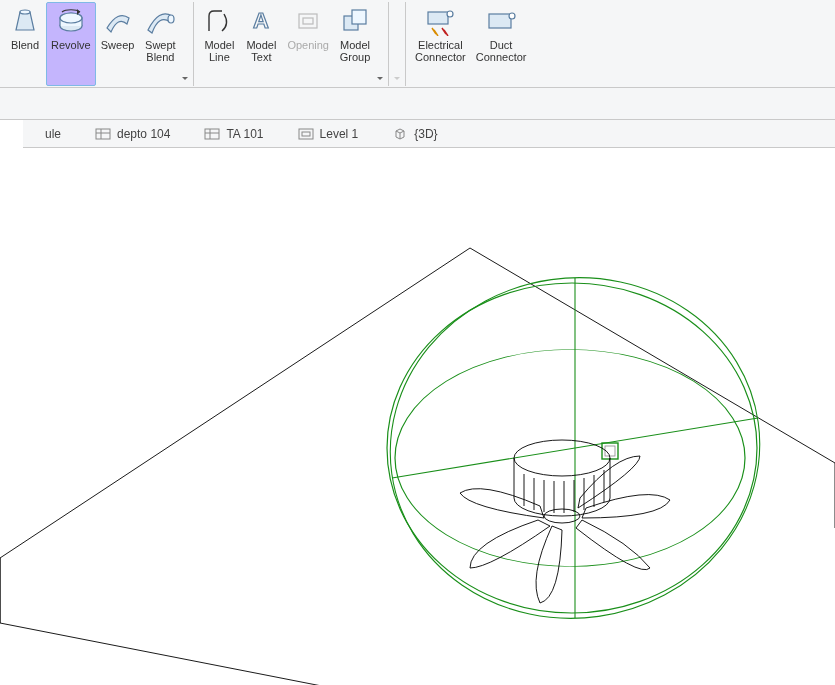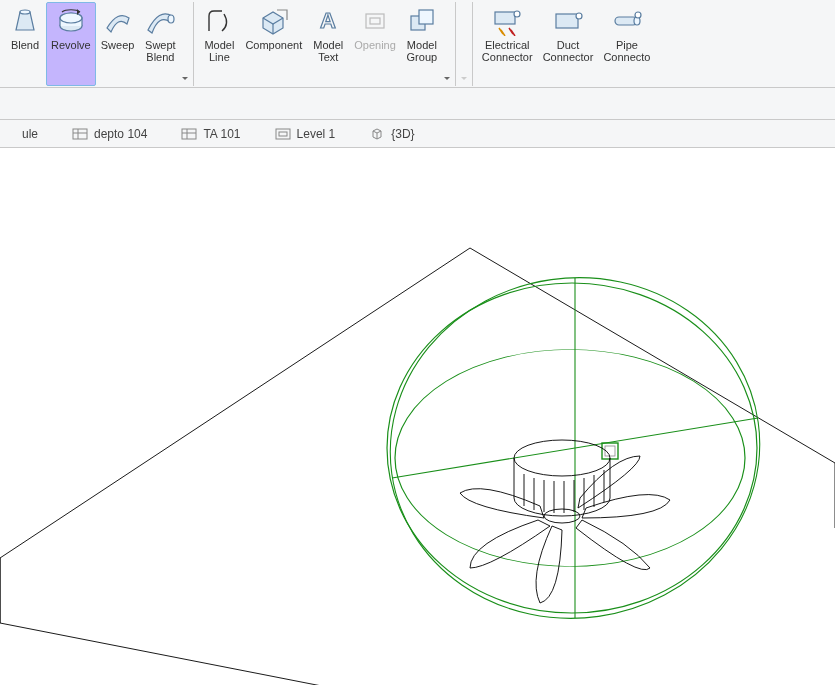--- a/index.html
+++ b/index.html
@@ -57,20 +57,21 @@
   .tabstrip {
     display: flex;
     align-items: center;
     height: 28px;
     background: #f5f6f7;
     border-bottom: 1px solid #c9c9c9;
     font-size: 12px;
     color: #444;
     padding-left: 16px;
     gap: 22px;
+    margin-left: 23px;
   }
   .tab-item {
     display: flex; align-items: center; gap: 6px;
     padding: 4px 6px;
     cursor: pointer;
   }
   .tab-icon { width: 16px; height: 14px; display: flex; align-items: center; justify-content: center; }
   .viewport {
     width: 835px; height: 569px;
     background: #fff;
@@ -145,33 +146,20 @@
           <path d="M18 25 Q26 18 20 8"></path>
         </g>
           </svg>
       </div>
       <span class="label">Model
 Line</span>
     </div>
     <div class="ribbon-btn">
       <div class="icon-slot">
         <svg width="30" height="30">
-            <g stroke="#5a7da0" stroke-width="1.2" fill="#dce9f4">
-          <path d="M4 12 L14 6 L24 12 L24 22 L14 28 L4 22 Z"></path>
-          <path d="M4 12 L14 18 L24 12" fill="none"></path>
-          <path d="M14 18 L14 28" fill="none"></path>
-          <path d="M18 4 L28 4 L28 14" fill="none" stroke="#888"></path>
-        </g>
-          </svg>
-      </div>
-      <span class="label">Component</span>
-    </div>
-    <div class="ribbon-btn">
-      <div class="icon-slot">
-        <svg width="30" height="30">
           <text x="15" y="22" font-size="22" font-family="Arial" fill="none" stroke="#5a7da0" stroke-width="1.2" text-anchor="middle" font-weight="bold">A</text>
         </svg>
       </div>
       <span class="label">Model
 Text</span>
     </div>
     <div class="ribbon-btn disabled">
       <div class="icon-slot">
         <svg width="30" height="30">
             <g stroke="#bbb" stroke-width="1.2" fill="none">
@@ -224,33 +212,20 @@
       <div class="icon-slot">
         <svg width="32" height="30">
             <g stroke="#5a7da0" stroke-width="1.2" fill="#dce9f4">
           <rect x="4" y="8" width="22" height="14"></rect>
           <circle cx="27" cy="10" r="3" fill="#fff"></circle>
         </g>
           </svg>
       </div>
       <span class="label">Duct
 Connector</span>
-    </div>
-    <div class="ribbon-btn">
-      <div class="icon-slot">
-        <svg width="32" height="30">
-            <g stroke="#5a7da0" stroke-width="1.2" fill="#dce9f4">
-          <rect x="4" y="11" width="22" height="8" rx="4"></rect>
-          <ellipse cx="26" cy="15" rx="3" ry="4" fill="#eef7ff"></ellipse>
-          <circle cx="27" cy="9" r="3" fill="#fff"></circle>
-        </g>
-          </svg>
-      </div>
-      <span class="label">Pipe
-Connecto</span>
     </div>
   </div>
 </div>
 
 <div style="height:32px;background:#f5f6f7;border-bottom:1px solid #c9c9c9"></div>
 
 <div class="tabstrip">
   <div class="tab-item">
     <span>ule</span>
   </div>

